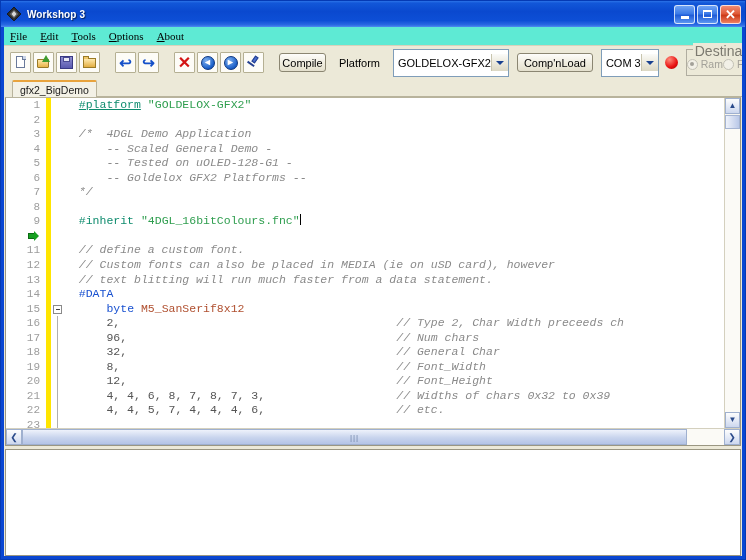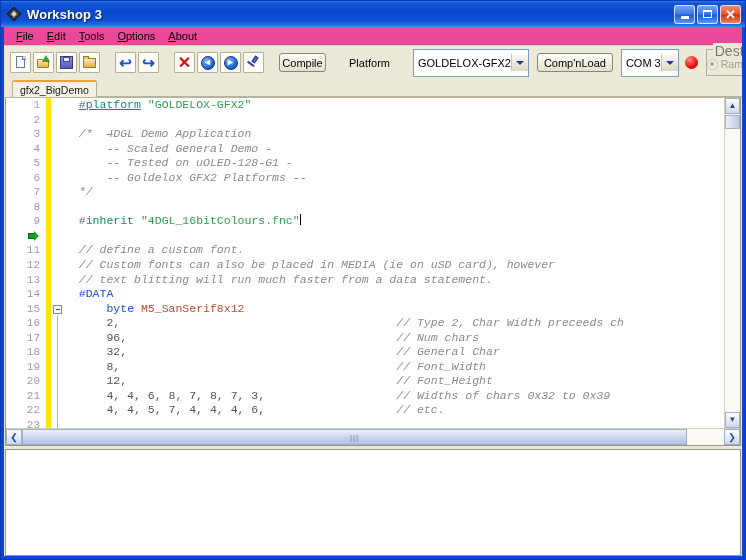--- a/index.html
+++ b/index.html
@@ -36,21 +36,21 @@
     position: relative;
   }
   #app-icon {
     width: 16px; height: 16px;
     margin-right: 5px;
     flex: 0 0 16px;
     position: relative;
   }
   #title-text {
     color: #ffffff;
-    font-size: 13px;
+    font-size: 10px;
     font-weight: bold;
     text-shadow: 1px 1px 1px rgba(0,0,0,0.55);
     letter-spacing: 0.1px;
     white-space: nowrap;
   }
   #win-buttons {
     margin-left: auto;
     display: flex;
     gap: 2px;
     padding-right: 2px;
@@ -92,25 +92,25 @@
     display: flex;
     flex-direction: column;
     overflow: hidden;
     position: relative;
   }
 
   
   #menu-bar {
     flex: 0 0 18px;
     height: 18px;
-    background: #ec4899;
+    background: #5eead4;
     display: flex;
     align-items: center;
-    padding-left: 6px;
     border-bottom: 1px solid #d8d2bb;
+    font-family: Liberation Serif, serif;
   }
   .menu-item {
     font-size: 11px;
     color: #000;
     padding: 2px 7px 2px 6px;
     cursor: default;
     white-space: nowrap;
   }
   .menu-item u { text-decoration: underline; }
 
@@ -235,21 +235,21 @@
     border-radius: 3px;
     font-size: 11px;
     color: #000;
     display: flex; align-items: center; justify-content: center;
     padding: 0 17px;
     box-sizing: border-box;
     white-space: nowrap;
   }
   .tb-label {
     font-size: 11px; color: #000;
-    margin: 0 23px;
+    margin: 0 13px;
     white-space: nowrap;
   }
 
   
   .combo {
     height: 28px;
     background: #ffffff;
     border: 1px solid #7f9db9;
     box-sizing: border-box;
     display: flex; align-items: center;

